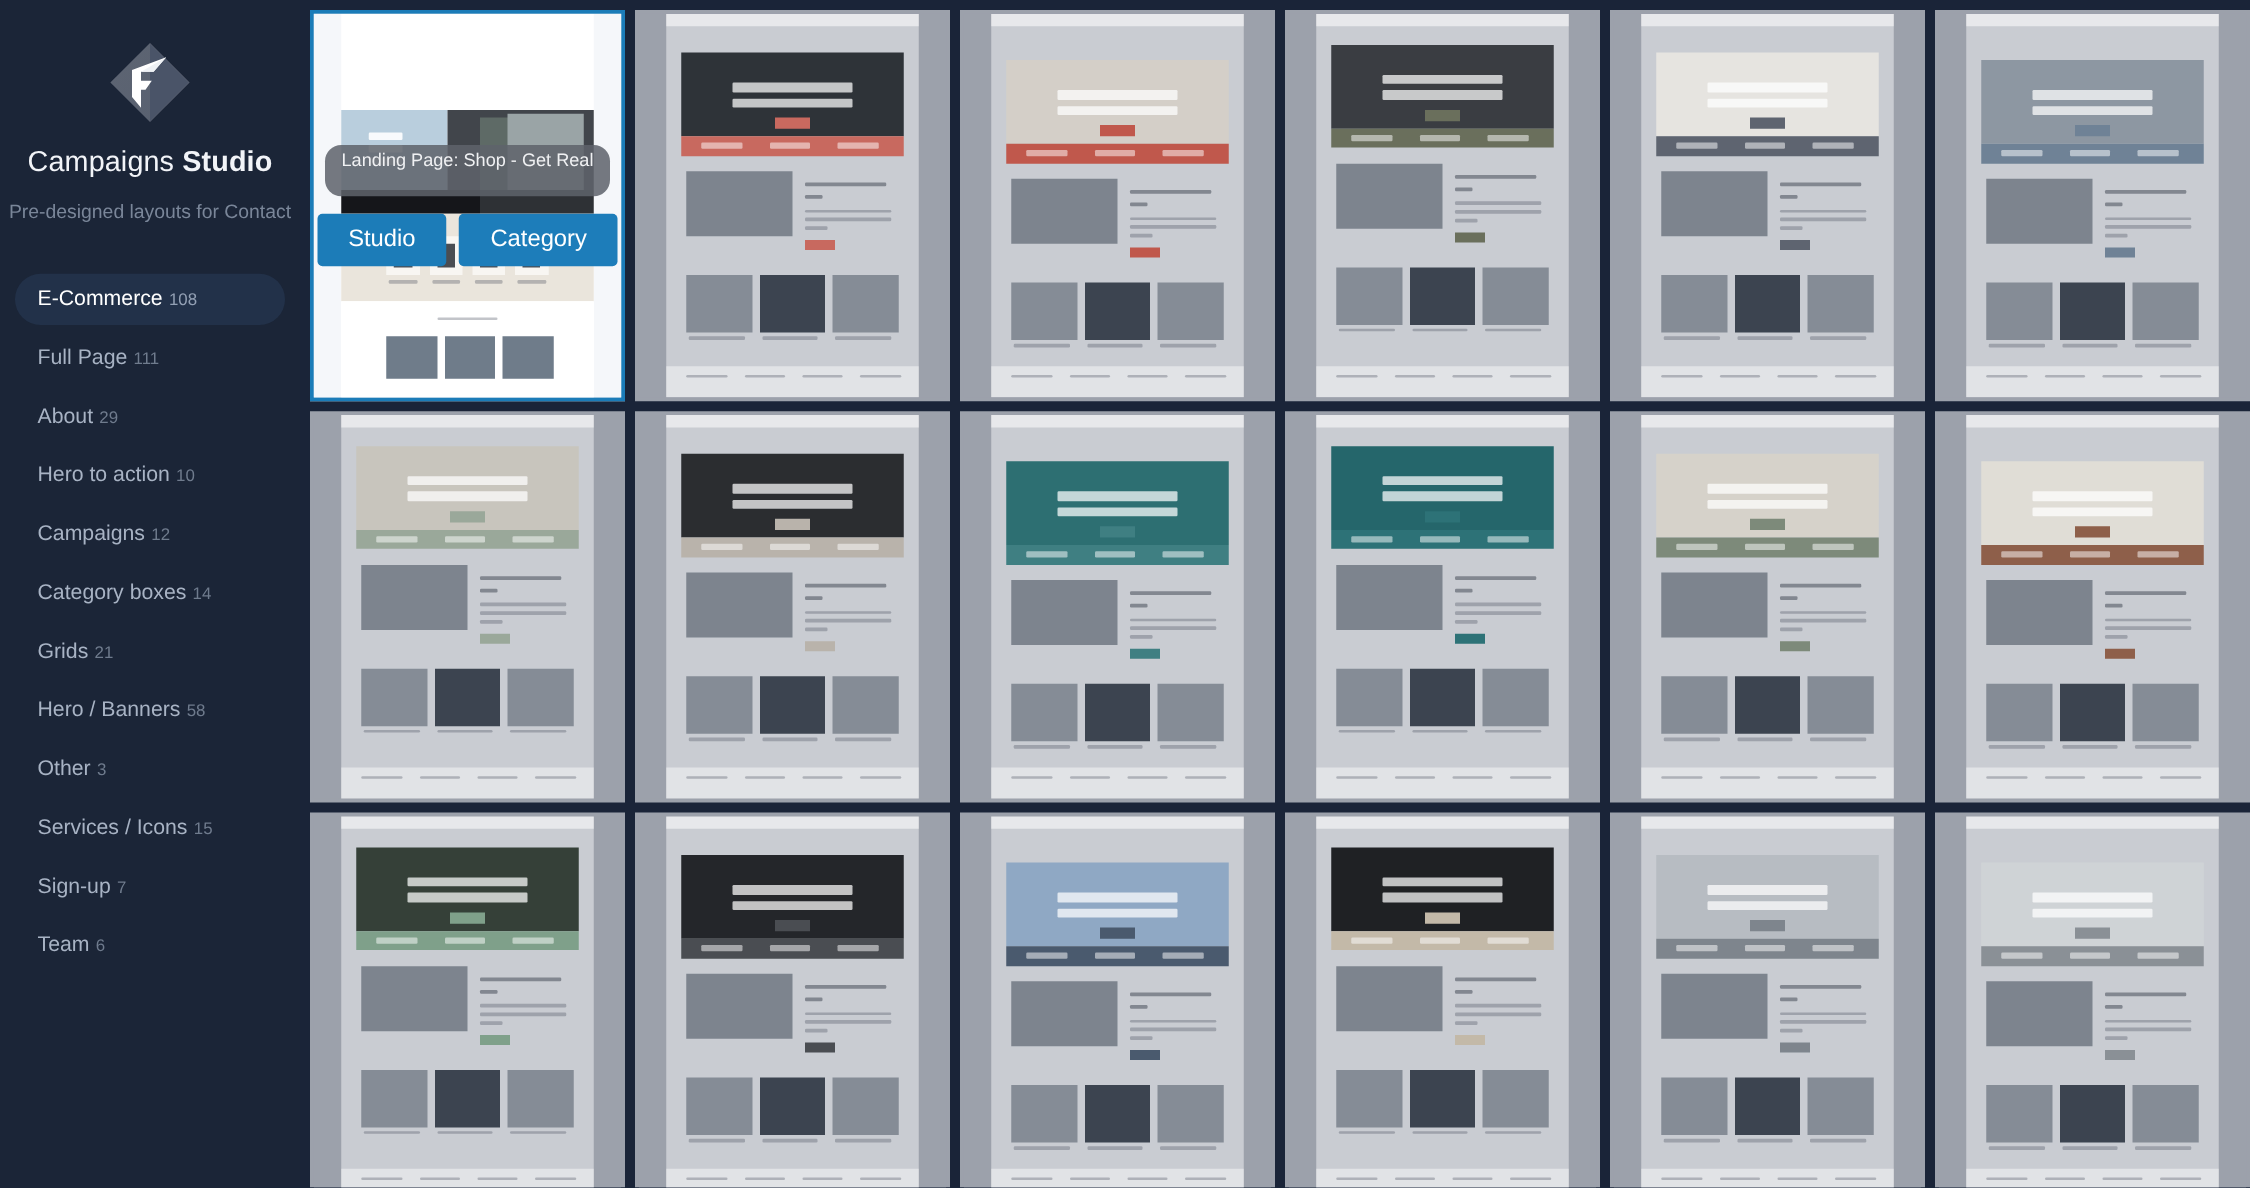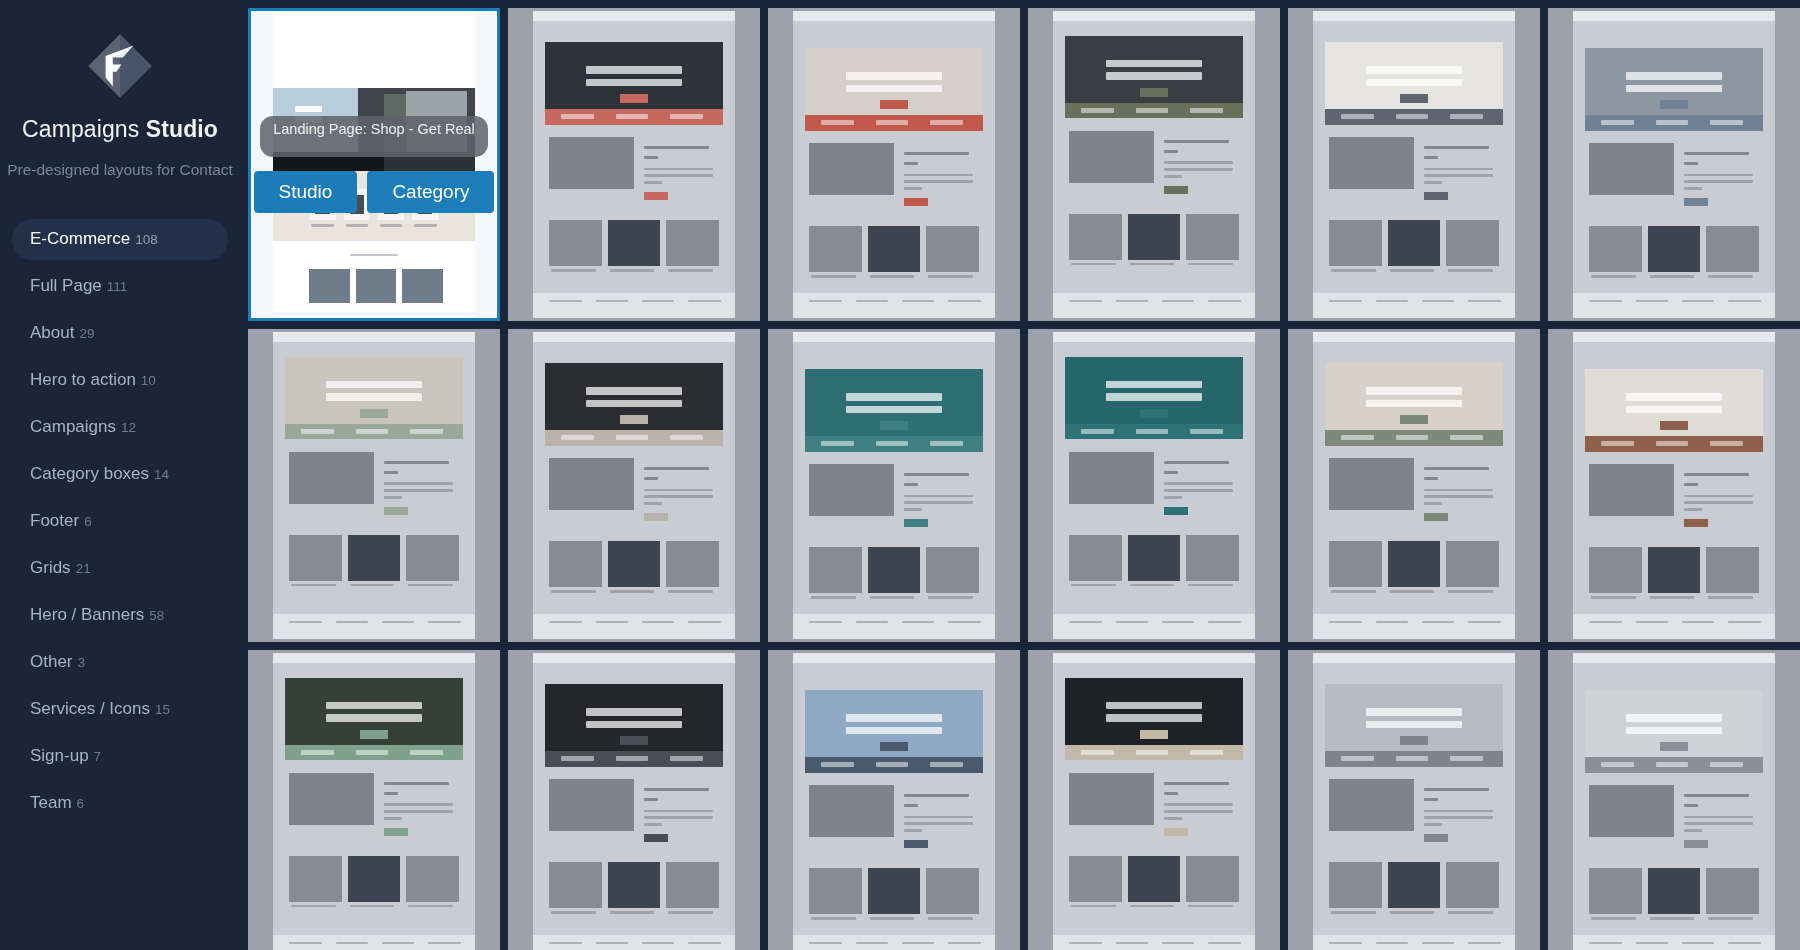--- a/index.html
+++ b/index.html
@@ -143,21 +143,20 @@
       </div>
       <div class="tagline">Pre-designed layouts for Contact</div>
     </div>
     <nav class="menu" id="menu">
         <div class="menu-item active"><span class="lbl">E-Commerce</span><span class="cnt">108</span></div>
         <div class="menu-item"><span class="lbl">Full Page</span><span class="cnt">111</span></div>
         <div class="menu-item"><span class="lbl">About</span><span class="cnt">29</span></div>
         <div class="menu-item"><span class="lbl">Hero to action</span><span class="cnt">10</span></div>
         <div class="menu-item"><span class="lbl">Campaigns</span><span class="cnt">12</span></div>
         <div class="menu-item"><span class="lbl">Category boxes</span><span class="cnt">14</span></div>
-        <div class="menu-item"><span class="lbl">Footer</span><span class="cnt">6</span></div>
         <div class="menu-item"><span class="lbl">Grids</span><span class="cnt">21</span></div>
         <div class="menu-item"><span class="lbl">Hero / Banners</span><span class="cnt">58</span></div>
         <div class="menu-item"><span class="lbl">Other</span><span class="cnt">3</span></div>
         <div class="menu-item"><span class="lbl">Services / Icons</span><span class="cnt">15</span></div>
         <div class="menu-item"><span class="lbl">Sign-up</span><span class="cnt">7</span></div>
         <div class="menu-item"><span class="lbl">Team</span><span class="cnt">6</span></div>
       </nav>
   </aside>
 
   <main id="main">

